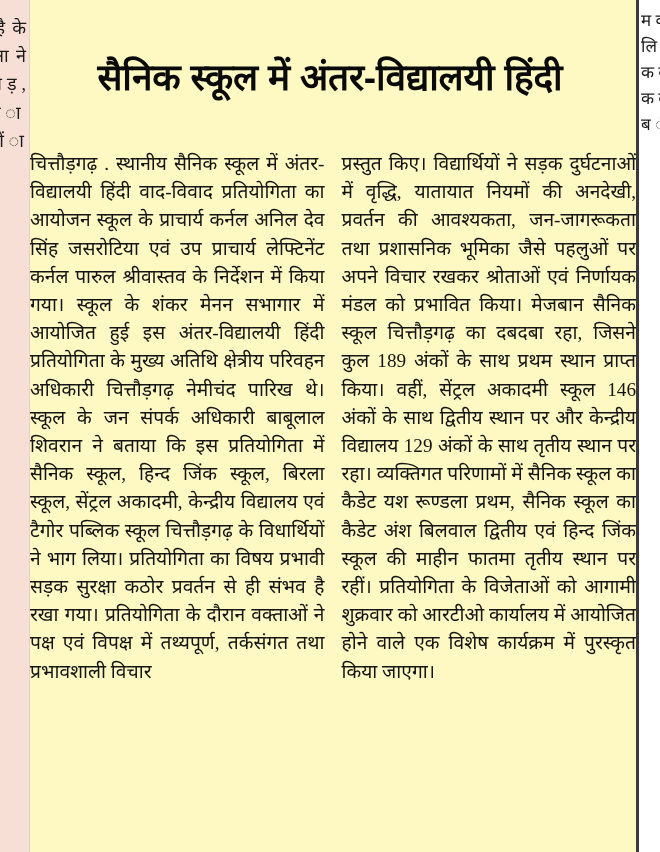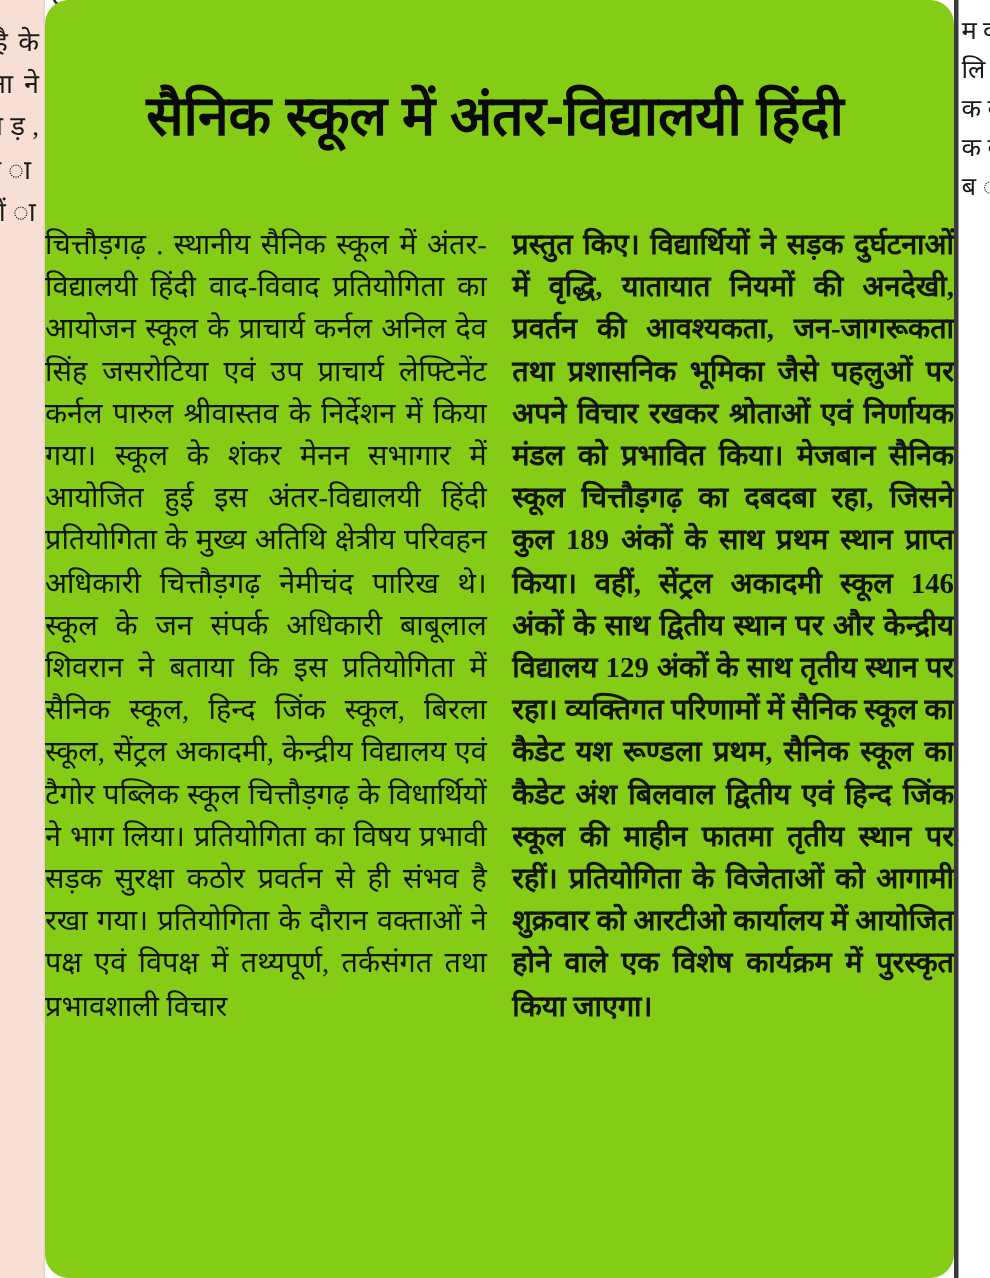--- a/index.html
+++ b/index.html
@@ -65,22 +65,21 @@
     letter-spacing: 0.1px;
   }
 
   
   .article {
     position: absolute;
     left: 30px;
     top: 0;
     width: 606px;
     height: 852px;
-    background: #84cc16;
-    border-radius: 16px;
+    background: #fef9c3;
   }
 
   .headline {
     position: absolute;
     left: 4px;
     top: 24px;
     width: 592px;
     text-align: center;
     font-family: "Liberation Sans", "DejaVu Sans", sans-serif;
     font-weight: bold;
@@ -116,21 +115,20 @@
   }
   .col p {
     margin: 0;
     text-align: justify;
   }
   .col p:last-child {
     text-align: justify;
   }
   .col.right p {
     text-align: justify;
-    font-weight: bold;
   }
 
   
   .divider-rule {
     position: absolute;
     left: 636px;
     top: 0;
     width: 3px;
     height: 852px;
     background: #3a3a3a;

